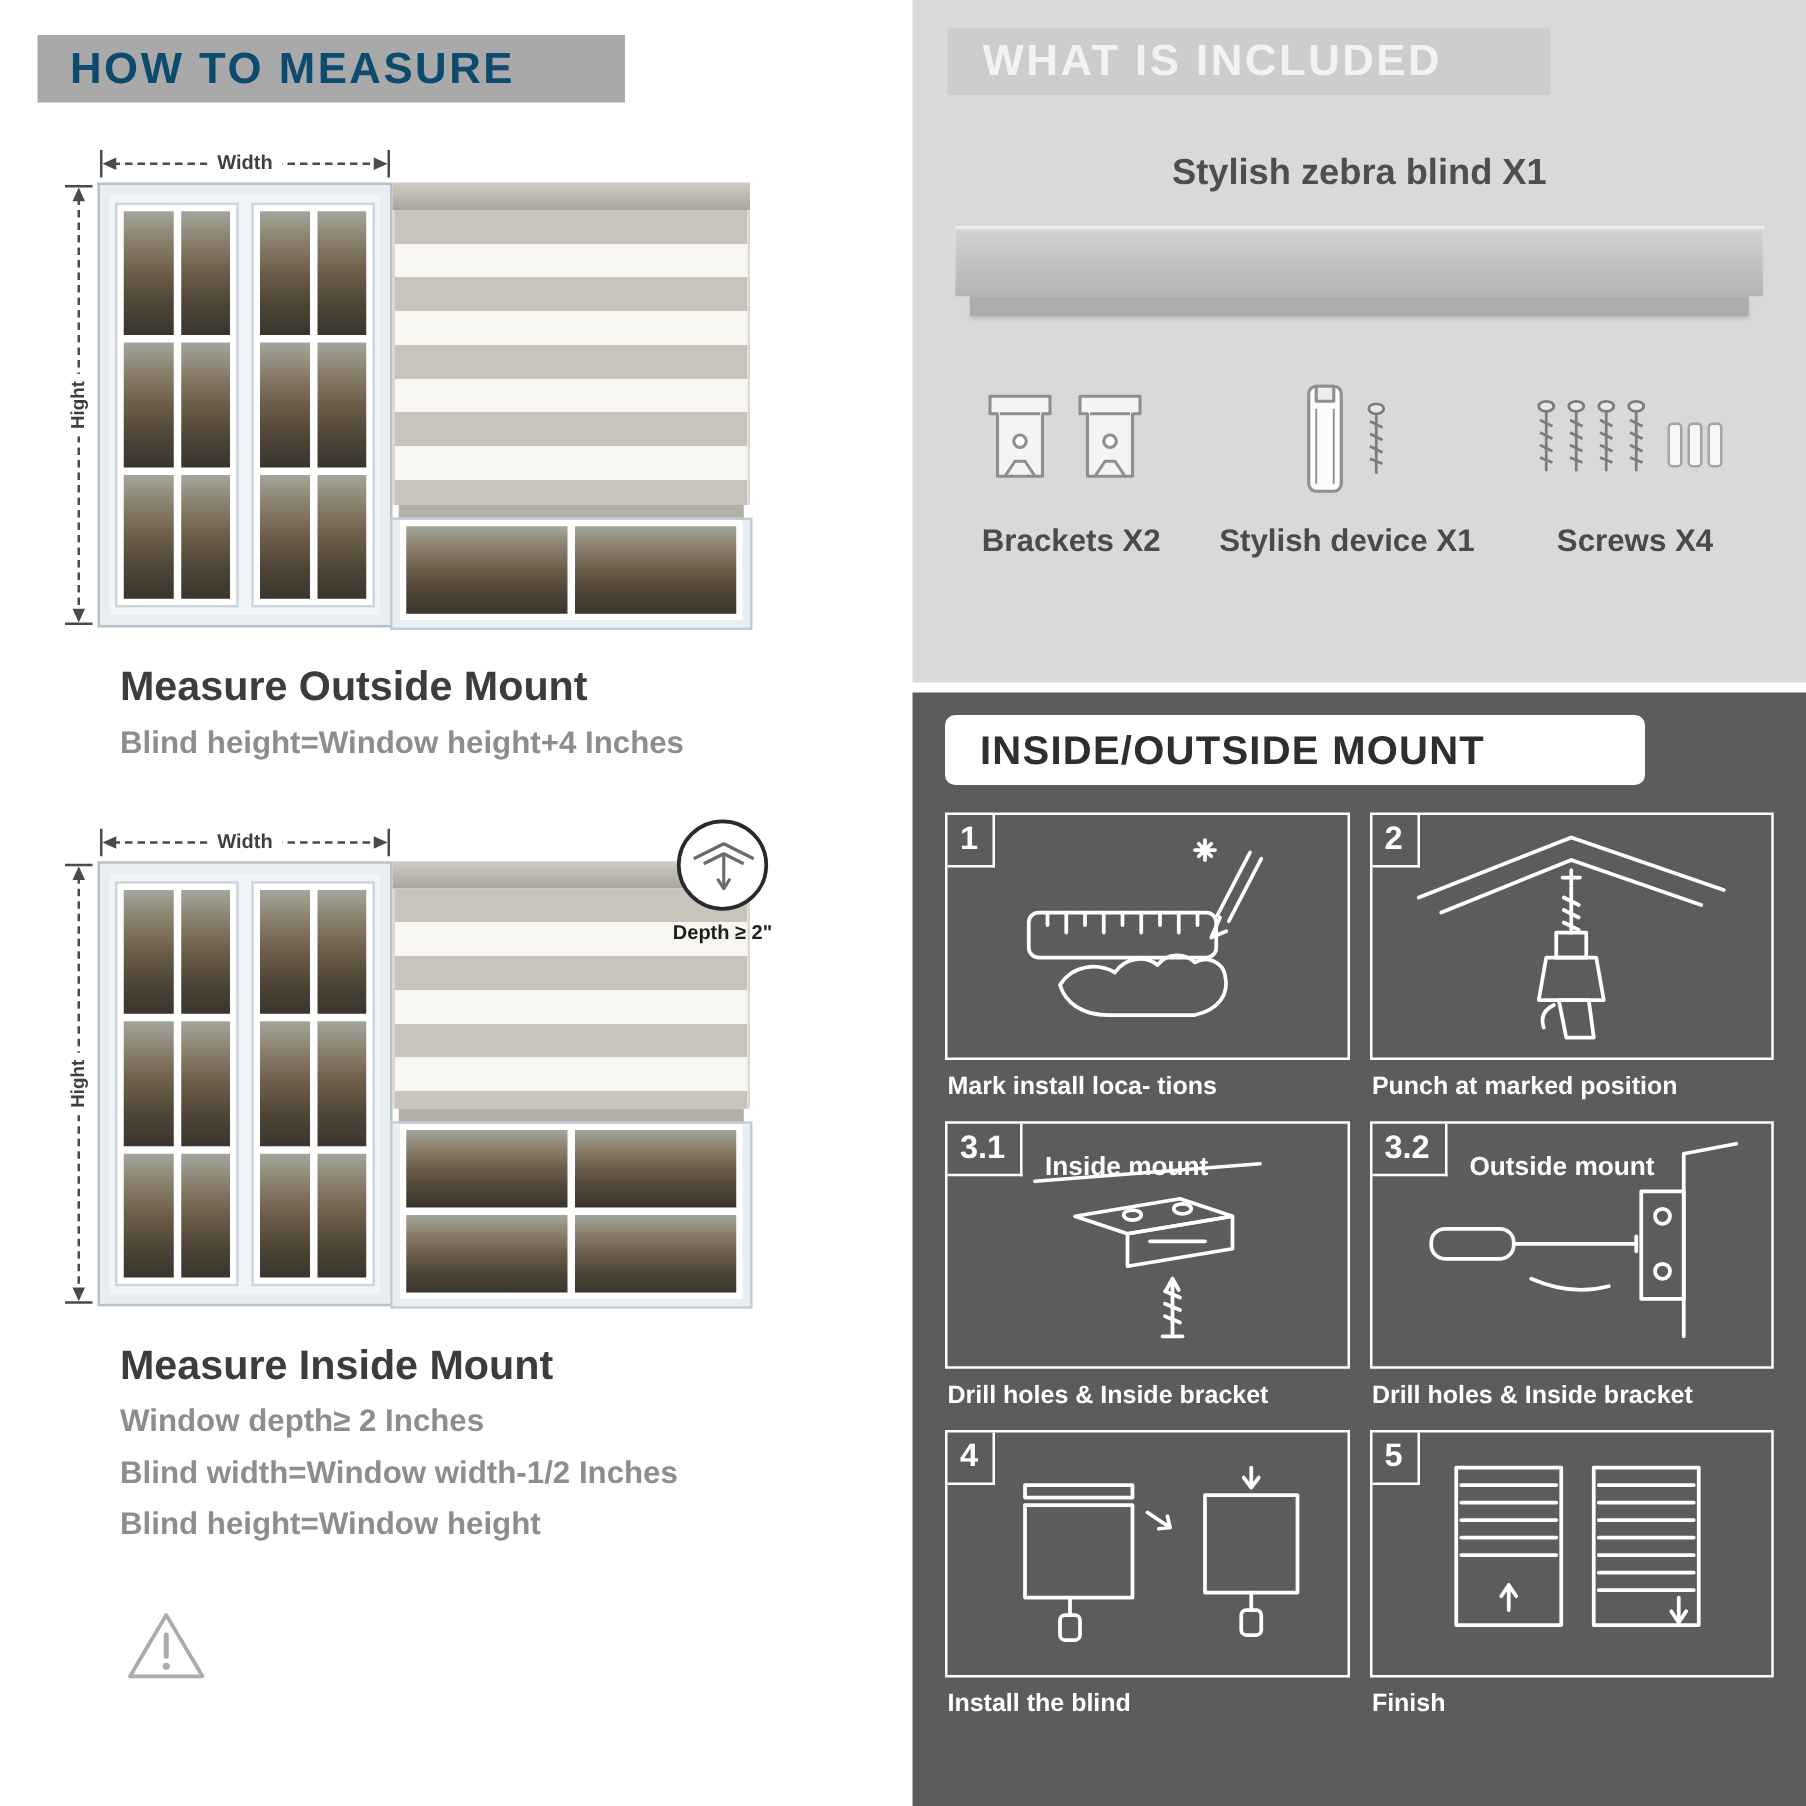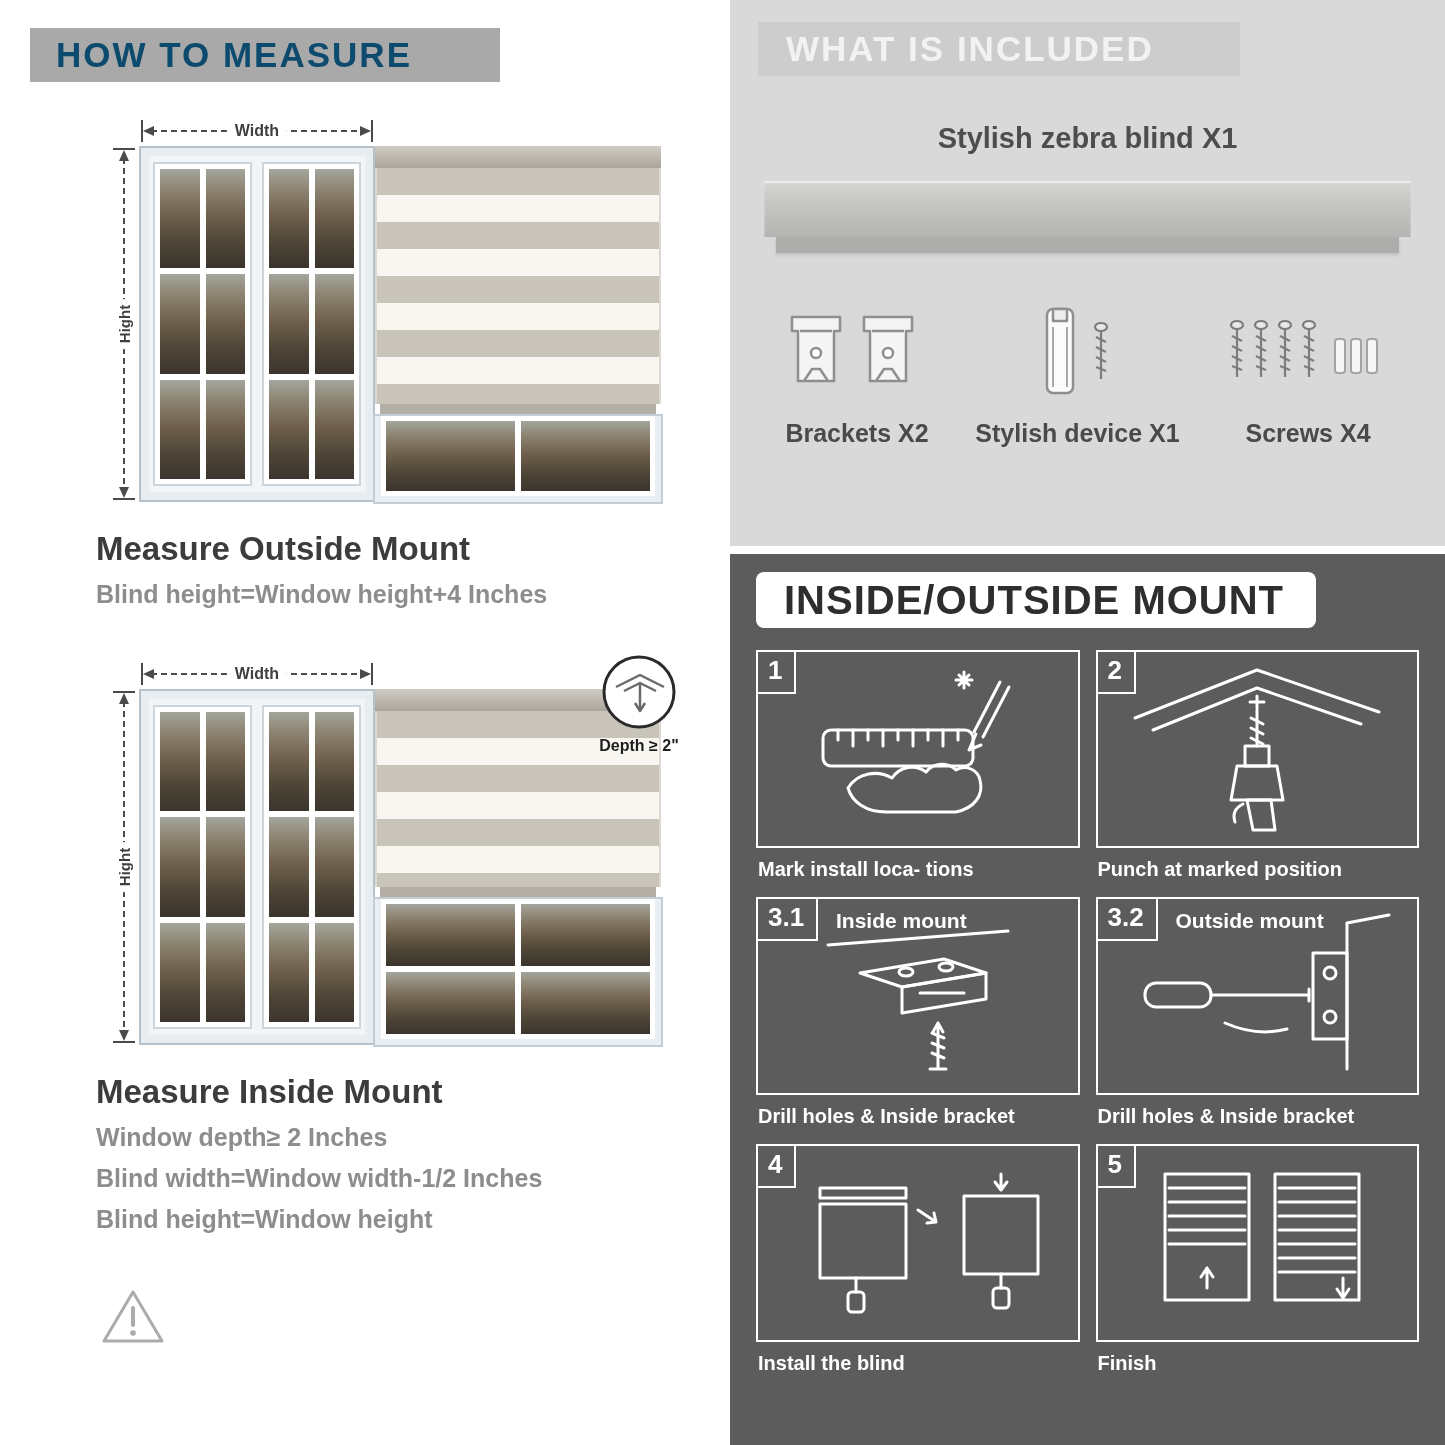--- a/index.html
+++ b/index.html
@@ -4,21 +4,21 @@
 <style>
   * { margin:0; padding:0; box-sizing:border-box; }
   html,body { background:#ffffff; }
   .page { width:1445px; height:1445px; background:#fff; font-family:"Liberation Sans", sans-serif; display:flex; overflow:hidden; }
 
   
   .col-left { width:722px; height:100%; position:relative; background:#fff; }
   .banner-left { margin:28px 0 0 30px; width:470px; height:54px; background:#a9a9a9; display:flex; align-items:center; padding-left:26px; }
   .banner-left span { color:#0c4a6e; font-size:35px; font-weight:bold; letter-spacing:2px; }
 
-  .figure { display:flex; margin:34px 0 0 48px; position:relative;justify-content:center; }
+  .figure { display:flex; margin:34px 0 0 48px; position:relative; }
   .win-dims { display:grid; grid-template-columns:30px 236px; grid-template-rows:30px 356px; }
   .dim-top { grid-column:2; grid-row:1; position:relative; }
   .dim-left { grid-column:1; grid-row:2; position:relative; }
   .dim-top svg, .dim-left svg { display:block; }
   .dim-label { position:absolute; top:50%; left:50%; transform:translate(-50%,-50%); background:#fff; padding:0 8px; font-weight:bold; font-size:16px; color:#3f3f3f; white-space:nowrap; }
   .dim-label-v { position:absolute; top:50%; left:50%; transform:translate(-50%,-50%) rotate(-90deg); background:#fff; padding:0 6px; font-weight:bold; font-size:15px; color:#3f3f3f; }
 
   .win { grid-column:2; grid-row:2; width:236px; height:356px; border:2px solid #b6c1c9; background:#f1f5f7; box-shadow: inset 0 0 0 8px #e7edf1; padding:14px 12px; display:flex; gap:10px; }
   .sash { flex:1; background:#fff; border:2px solid #ccd5db; padding:5px; display:grid; grid-template-columns:1fr 1fr; grid-template-rows:repeat(3,1fr); gap:6px; }
   .pane { background:linear-gradient(180deg,#a3a69c 0%,#8c8270 22%,#6e5f4b 48%,#4e4537 75%,#3a342c 100%); }
@@ -50,26 +50,26 @@
   .product-name { text-align:center; font-size:29px; font-weight:bold; color:#4e4e4e; margin-top:46px; }
   .headrail { margin:26px 34px 0; }
   .headrail .hr-top { height:56px; background:linear-gradient(180deg,#d4d4d2 0%,#c1c1bf 55%,#b4b4b2 100%); box-shadow:inset 0 2px 2px rgba(255,255,255,.65); }
   .headrail .hr-lip { height:16px; margin:0 12px; background:#adadab; box-shadow:0 2px 3px rgba(0,0,0,.12); }
   .items { display:flex; padding:0 52px; margin-top:50px; justify-content:space-between; align-items:flex-end; }
   .item { display:flex; flex-direction:column; align-items:center; gap:16px; }
   .item-label { font-size:25px; font-weight:bold; color:#4a4a4a; white-space:nowrap; }
 
   .mount { background:#5c5c5c; flex:1; margin-top:8px; padding:18px 26px 0; }
   .mount-banner { background:#fff; border-radius:8px; width:560px; height:56px; display:flex; align-items:center; padding-left:28px; }
-  .mount-banner span { font-size:40px; font-weight:bold; color:#2e2e2e; letter-spacing:1px; }
+  .mount-banner span { font-size:32px; font-weight:bold; color:#2e2e2e; letter-spacing:1px; }
   .steps { display:grid; grid-template-columns:1fr 1fr; column-gap:16px; margin-top:22px; }
   .panel { border:2px solid #fff; height:198px; position:relative; display:flex; align-items:center; justify-content:center; }
   .panel svg { display:block; }
   .step-num { position:absolute; top:0; left:0; color:#fff; font-weight:bold; font-size:26px; padding:3px 12px 6px 10px; border-right:2px solid #fff; border-bottom:2px solid #fff; }
-  .step-label { position:absolute; top:10px; left:78px; color:#fff; font-weight:bold; font-size:21px; }
+  .step-label { position:absolute; top:23px; left:78px; color:#fff; font-weight:bold; font-size:21px; }
   .step-caption { color:#fff; font-weight:bold; font-size:20px; margin:10px 0 16px 2px; }
 </style>
 </head>
 <body>
 
 <div class="page">
 
   <div class="col-left">
     <div class="banner-left">
       <span>HOW TO MEASURE</span>

